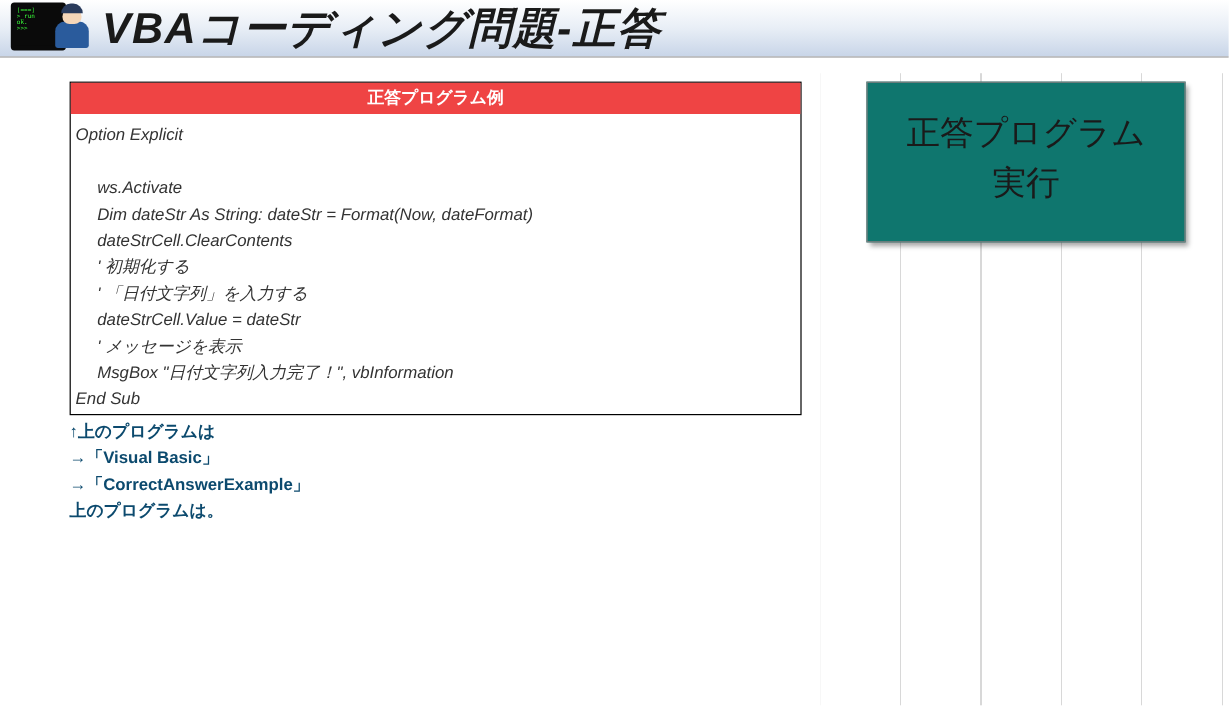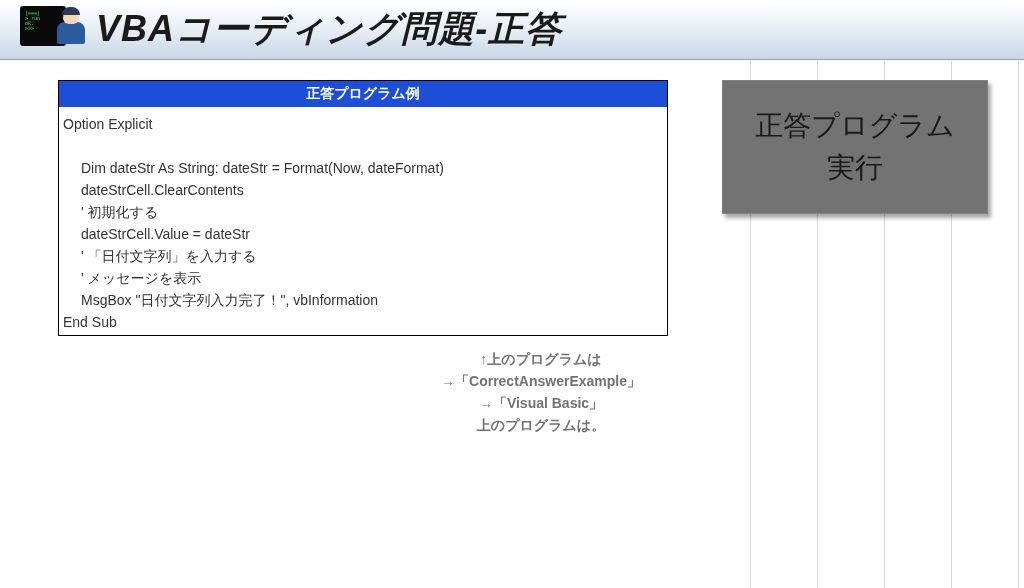--- a/index.html
+++ b/index.html
@@ -6,25 +6,24 @@
     body {
       font-family: "Meiryo", "MS PGothic", sans-serif;
       background: #ffffff;
       width: 1024px;
       height: 588px;
       position: relative;
       overflow: hidden;
     }
     .header {
       display: flex;
-      align-items: center;
-      height: 60px;
+      height: 48px;
       background: linear-gradient(to bottom, #ffffff 0%, #e8eef6 50%, #c8d5e8 100%);
       border-bottom: 1px solid #a0a0a0;
-      padding-left: 20px;
+      padding-left: 9px;
     }
     .header-icon {
       width: 72px;
       height: 52px;
       position: relative;
       margin-right: 4px;
     }
     .monitor {
       position: absolute;
       left: 0;
@@ -86,62 +85,63 @@
     }
     .content-area {
       padding: 20px 0 0 58px;
       position: relative;
     }
     .code-box {
       width: 610px;
       border: 1.5px solid #000;
     }
     .code-header {
-      background: #1d4ed8;
+      background: #ef4444;
       color: #fff;
       text-align: center;
       font-size: 14px;
       font-weight: bold;
       padding: 4px 0;
     }
     .code-body {
       padding: 6px 4px 2px 4px;
       font-size: 14px;
       line-height: 22px;
       color: #333;
       font-family: "Meiryo", "MS PGothic", sans-serif;
+      font-style: italic;
     }
     .code-line { white-space: pre; }
     .indent1 { padding-left: 18px; }
     .note-block {
-      margin-top: 12px;
+      margin-top: 2px;
       font-size: 14px;
       line-height: 22px;
-      color: #737373;
+      color: #0c4a6e;
       font-weight: bold;
-      text-align: center;
     }
     .note-line { white-space: pre; }
     .run-button {
       position: absolute;
       top: 20px;
       right: 36px;
       width: 266px;
       height: 134px;
-      background: #737373;
+      background: #0f766e;
       border: 1px solid #808080;
       box-shadow: 3px 4px 4px rgba(0,0,0,0.35);
       display: flex;
       flex-direction: column;
       align-items: center;
       justify-content: center;
       font-size: 28px;
       color: #1a1a1a;
       cursor: pointer;
       line-height: 42px;
+      font-family: Liberation Mono, monospace;
     }
     
     .gridlines {
       position: absolute;
       top: 61px;
       right: 0;
       width: 340px;
       height: 527px;
       pointer-events: none;
       background-image: repeating-linear-gradient(to right, transparent 0, transparent 66px, #d8d8d8 66px, #d8d8d8 67px);
@@ -167,34 +167,35 @@
 </div>
 
 <div class="gridlines"></div>
 
 <div class="content-area">
   <div class="code-box">
     <div class="code-header">正答プログラム例</div>
     <div class="code-body" id="code-body">
         <div class="code-line">Option Explicit</div>
         <div class="code-line">&nbsp;</div>
+        <div class="code-line indent1">ws.Activate</div>
         <div class="code-line indent1">Dim dateStr As String: dateStr = Format(Now, dateFormat)</div>
         <div class="code-line indent1">dateStrCell.ClearContents</div>
         <div class="code-line indent1">' 初期化する</div>
+        <div class="code-line indent1">' 「日付文字列」を入力する</div>
         <div class="code-line indent1">dateStrCell.Value = dateStr</div>
-        <div class="code-line indent1">' 「日付文字列」を入力する</div>
         <div class="code-line indent1">' メッセージを表示</div>
         <div class="code-line indent1">MsgBox "日付文字列入力完了！", vbInformation</div>
         <div class="code-line">End Sub</div>
       </div>
   </div>
   <div class="note-block" id="note-block">
       <div class="note-line">↑上のプログラムは</div>
+      <div class="note-line">→「Visual Basic」</div>
       <div class="note-line">→「CorrectAnswerExample」</div>
-      <div class="note-line">→「Visual Basic」</div>
       <div class="note-line">上のプログラムは。</div>
     </div>
 
   <div class="run-button">
     <span>正答プログラム</span>
     <span>実行</span>
   </div>
 </div>
 
 </body></html>

